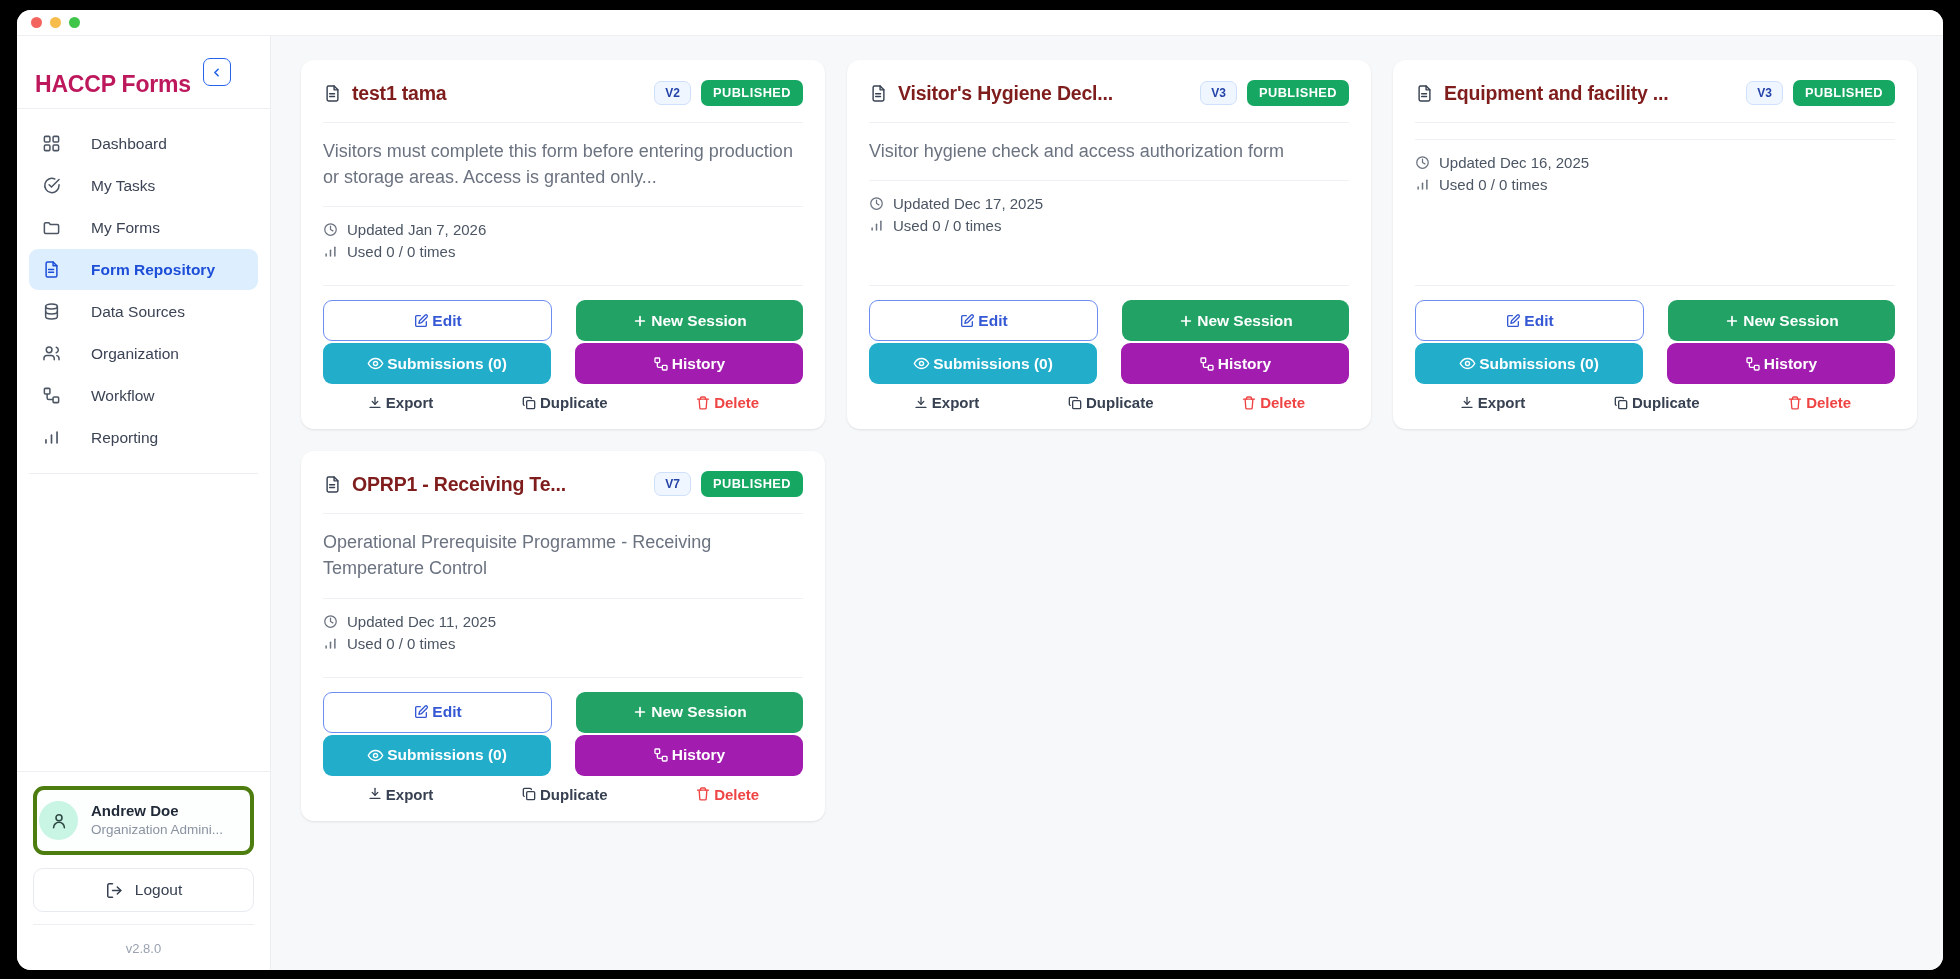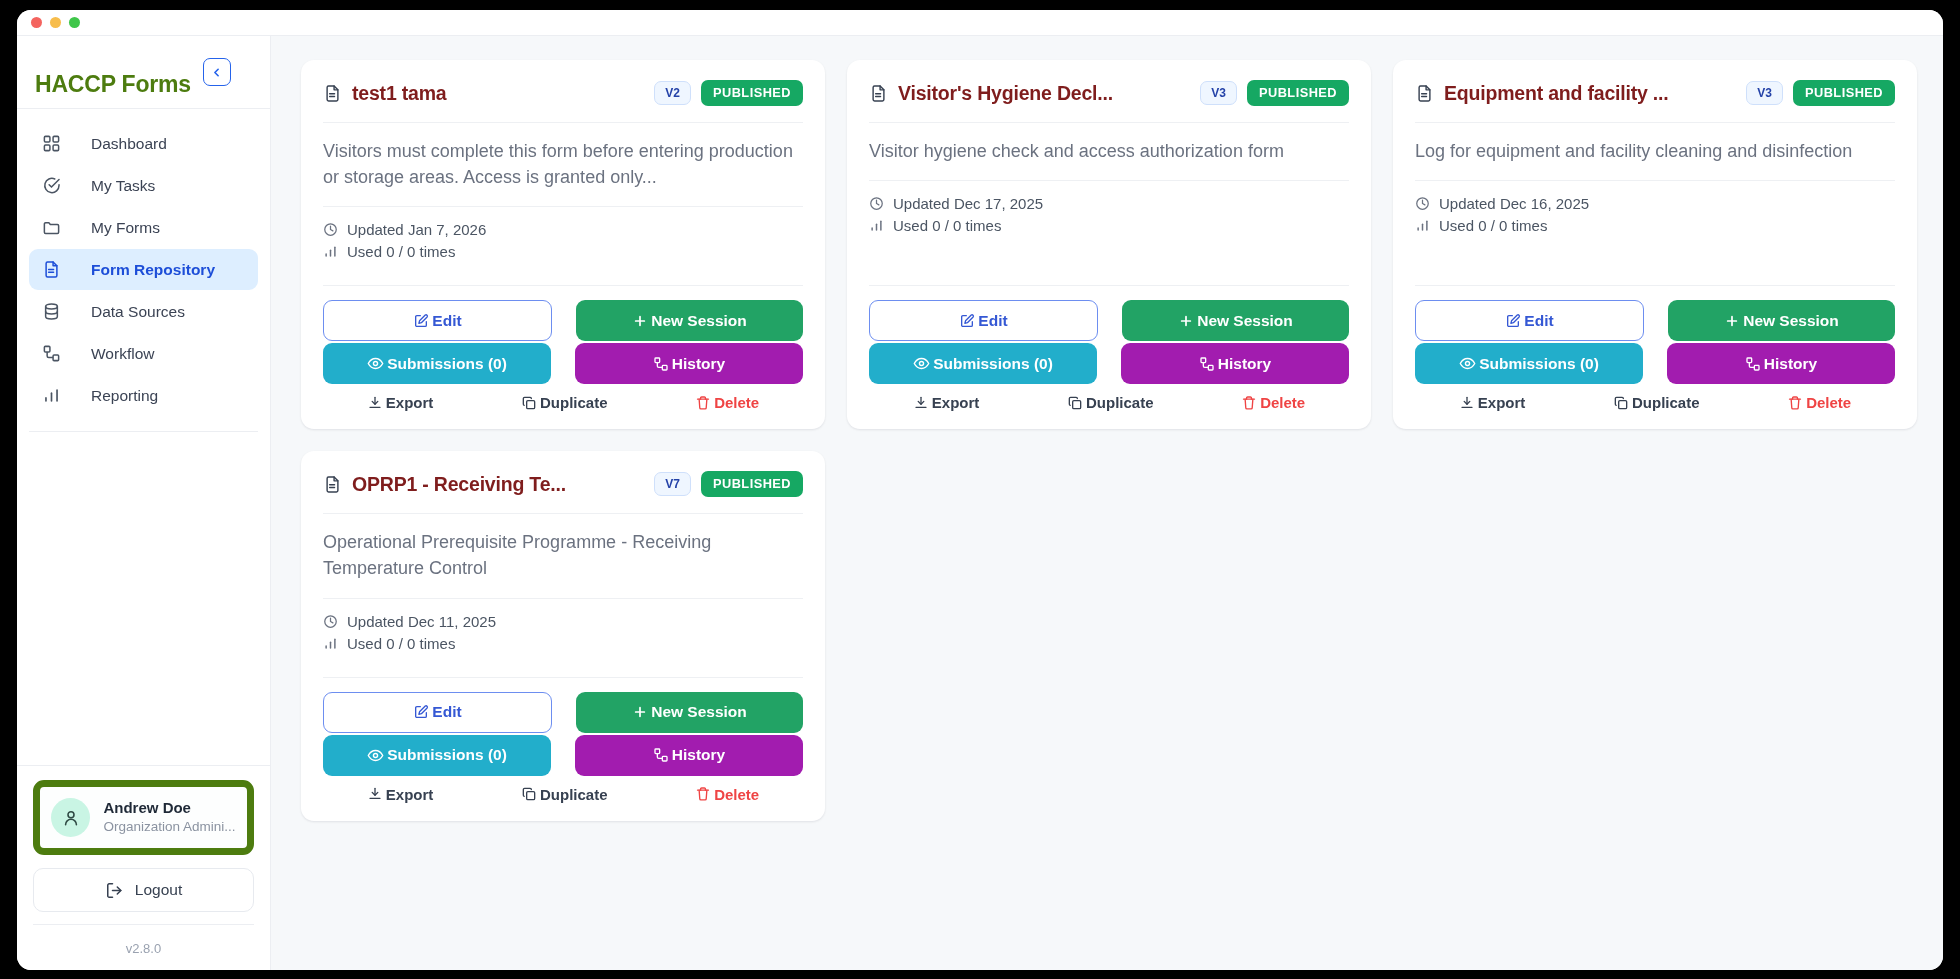--- a/index.html
+++ b/index.html
@@ -48,21 +48,21 @@
   }
   .sidebar-head {
     height: 73px;
     display: flex; align-items: center;
     padding: 0 18px;
     gap: 12px;
     border-bottom: 1px solid #eceef2;
   }
   .brand {
     font-size: 23px; font-weight: 700;
-    color: #4d7c0f; letter-spacing: -.2px;
+    color: #be185d; letter-spacing: -.2px;
     white-space: nowrap;
     margin-top: 24px;
   }
   .collapse-btn {
     width: 28px; height: 28px;
     border: 1.6px solid #2563eb;
     border-radius: 7px;
     background: #ffffff;
     display: flex; align-items: center; justify-content: center;
     color: #2563eb; font-size: 14px; line-height: 1;
@@ -85,25 +85,24 @@
   .nav-sep { height:1px; background:#eceef2; margin: 14px 12px 0 12px; }
 
   .sidebar-spacer { flex: 1 1 auto; }
 
   .sidebar-foot {
     border-top: 1px solid #eceef2;
     padding: 14px 16px 0 16px;
   }
   .user-card {
     display: flex; align-items: center; gap: 13px;
-    border: 7px solid #4d7c0f;
+    border: 4px solid #4d7c0f;
     border-radius: 11px;
     padding: 11px 2px;
     background: #fdfefe;
-    justify-content: center;
   }
   .avatar {
     width: 39px; height: 39px; flex:0 0 39px;
     border-radius: 50%;
     background: #c9f5e4;
     display:flex; align-items:center; justify-content:center;
     color:#2f4a44;
   }
   .user-name { font-size: 15px; font-weight: 700; color: #1f2937; line-height: 1.25; }
   .user-role { font-size: 13.5px; color: #8b93a1; line-height: 1.3; white-space: nowrap; overflow:hidden; }
@@ -293,20 +292,31 @@
             <span class="ico">
               <svg width="19" height="19" viewBox="0 0 24 24" fill="none" stroke="currentColor" stroke-width="1.9" stroke-linecap="round">
                   <ellipse cx="12" cy="5.6" rx="7.4" ry="3.1"></ellipse>
                   <path d="M4.6 5.6v12.8c0 1.7 3.3 3.1 7.4 3.1s7.4-1.4 7.4-3.1V5.6"></path>
                   <path d="M4.6 12c0 1.7 3.3 3.1 7.4 3.1s7.4-1.4 7.4-3.1"></path>
                 </svg>
             </span>
             <span>Data Sources</span>
           </div>
 
+          <div class="nav-item">
+            <span class="ico">
+              <svg width="19" height="19" viewBox="0 0 24 24" fill="none" stroke="currentColor" stroke-width="1.9" stroke-linecap="round" stroke-linejoin="round">
+                  <path d="M15.5 20v-1.8a3.6 3.6 0 0 0-3.6-3.6H6.1A3.6 3.6 0 0 0 2.5 18.2V20"></path>
+                  <circle cx="9" cy="7.4" r="3.6"></circle>
+                  <path d="M18 4.2a3.6 3.6 0 0 1 0 6.9"></path>
+                  <path d="M21.5 20v-1.8a3.6 3.6 0 0 0-2.7-3.5"></path>
+                </svg>
+            </span>
+            <span>Organization</span>
+          </div>
 
           <div class="nav-item">
             <span class="ico">
               <svg width="19" height="19" viewBox="0 0 24 24" fill="none" stroke="currentColor" stroke-width="1.9" stroke-linejoin="round">
                   <rect x="3" y="3" width="7" height="7" rx="1.2"></rect>
                   <rect x="14" y="14" width="7" height="7" rx="1.2"></rect>
                   <path d="M6.5 10v5a2 2 0 0 0 2 2H14"></path>
                 </svg>
             </span>
             <span>Workflow</span>
@@ -594,21 +604,20 @@
                     <polyline points="14 2.5 14 7.4 18.8 7.4"></polyline>
                     <line x1="8.4" y1="12.3" x2="14.6" y2="12.3"></line>
                     <line x1="8.4" y1="15.8" x2="14.6" y2="15.8"></line>
                   </svg>
               </span>
               <span class="card-title">Equipment and facility ...</span>
               <span class="ver-badge">V3</span>
               <span class="status-badge">PUBLISHED</span>
             </div>
             <div class="hr"></div>
-            <div class="card-desc">Log for equipment and facility cleaning and disinfection</div>
             <div class="hr"></div>
             <div class="meta-wrap">
               <div class="meta-row">
                 <span class="mico">
                     <svg width="15" height="15" viewBox="0 0 24 24" fill="none" stroke="currentColor" stroke-width="2" stroke-linecap="round">
                       <circle cx="12" cy="12" r="9.2"></circle>
                       <polyline points="12 6.6 12 12 15.8 14.2"></polyline>
                     </svg>
                   </span>
                 <span>Updated Dec 16, 2025</span>

